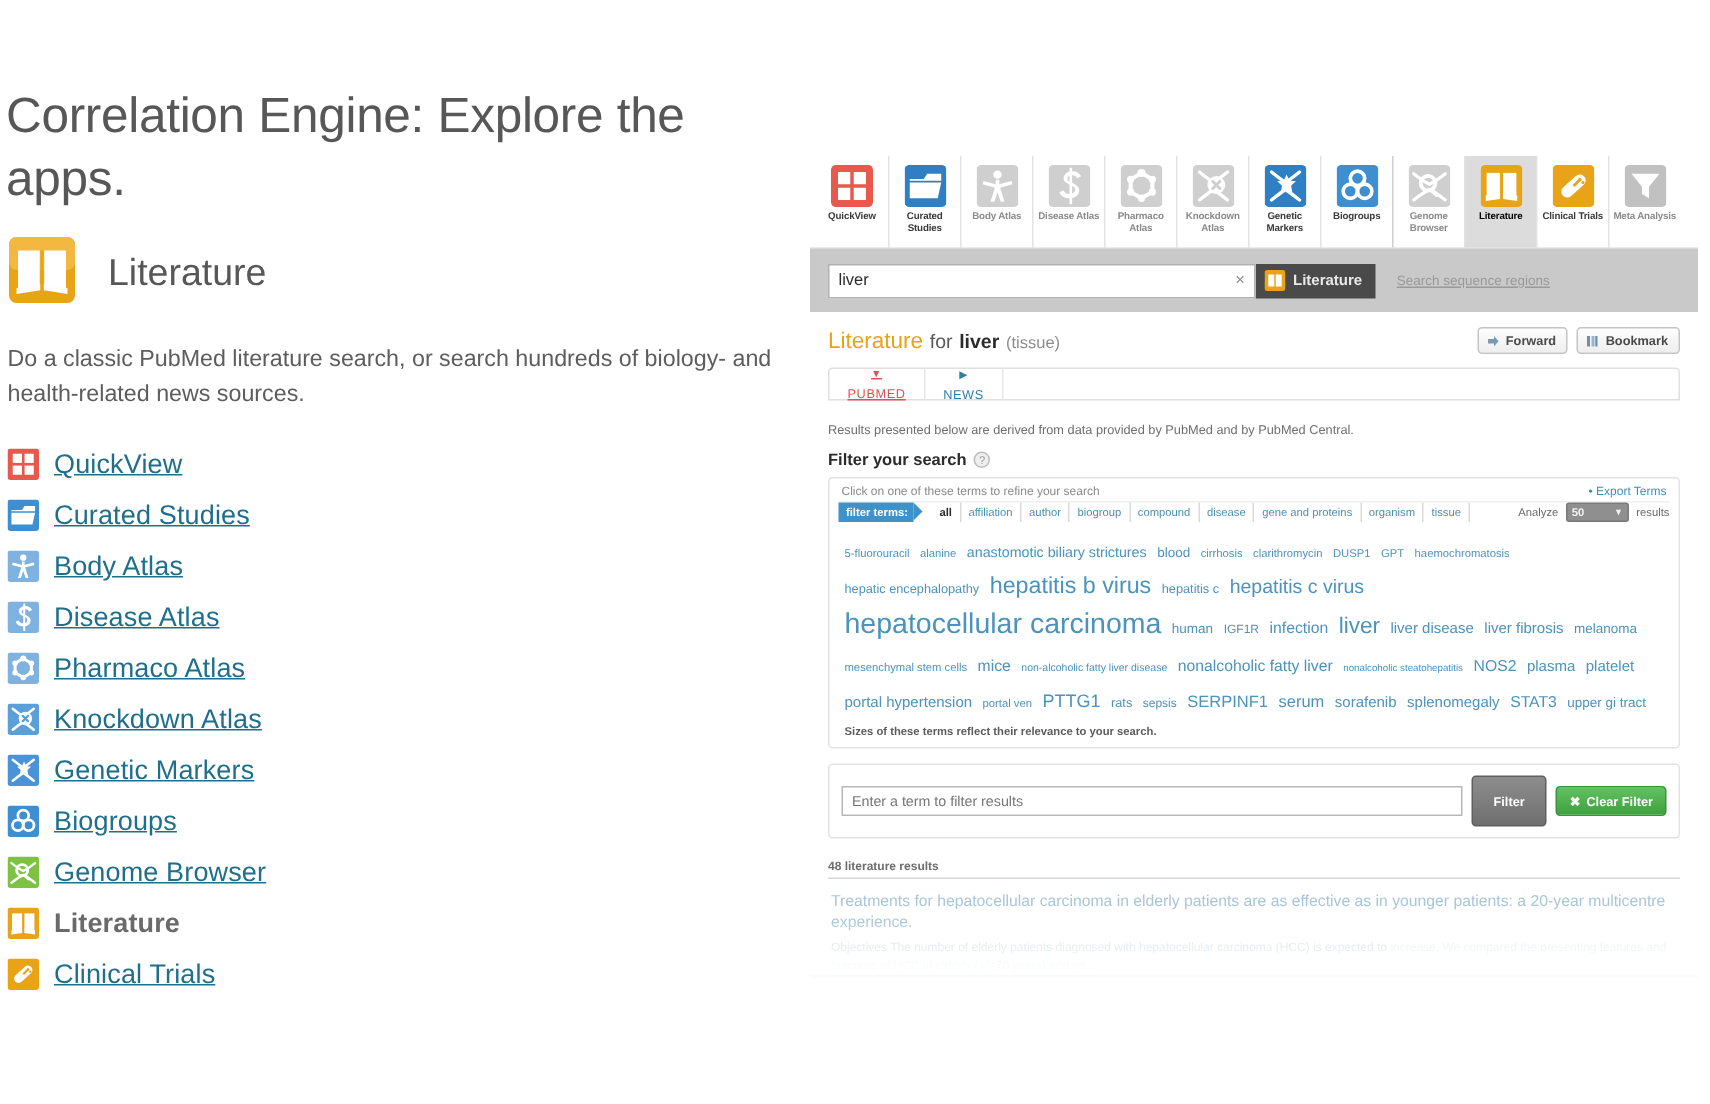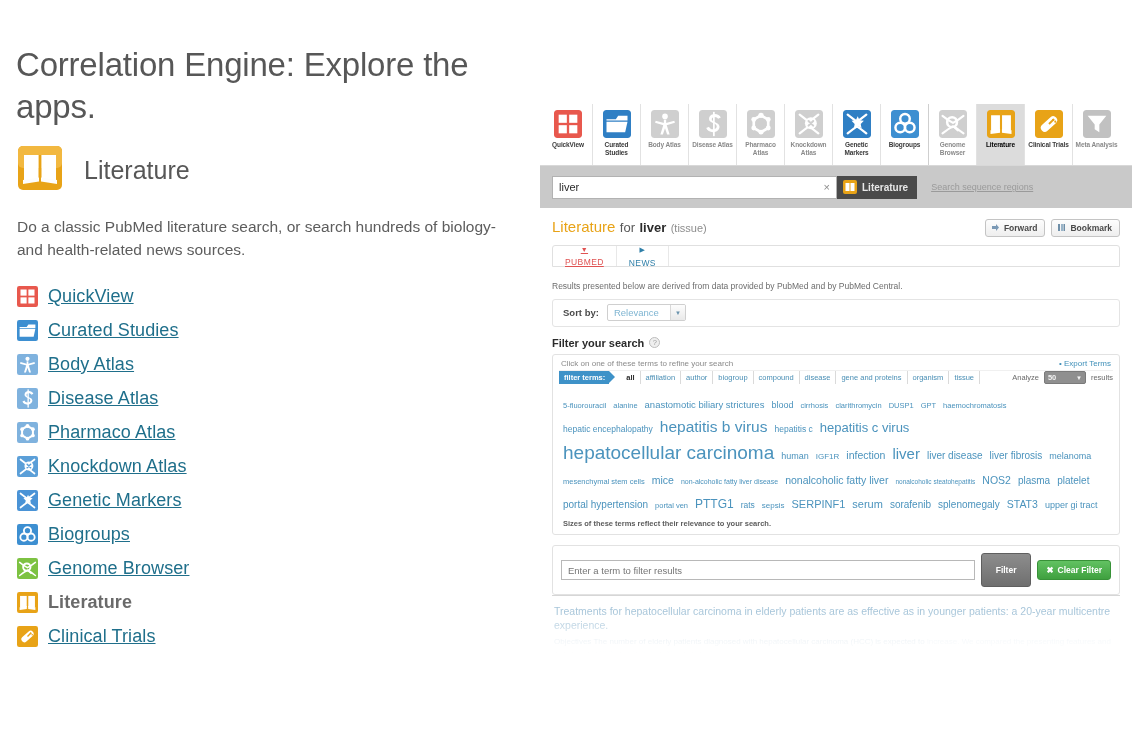--- a/index.html
+++ b/index.html
@@ -6,21 +6,21 @@
   html, body {
     margin: 0; padding: 0;
     width: 1140px; height: 736px;
     background: #ffffff;
     font-family: "Liberation Sans", sans-serif;
     overflow: hidden;
   }
   .page { position: relative; width: 1140px; height: 736px; }
 
   
-  .left { position: absolute; left: 0; top: 0; width: 532px; height: 556px; padding: 44px 6px 0 16px; }
+  .left { position: absolute; left: 0; top: 12px; width: 532px; height: 556px; padding: 44px 6px 0 4px; }
   .headline {
     font-size: 33px; line-height: 1.28; color: #575757; font-weight: 400;
     letter-spacing: -0.2px; margin: 0 0 18px 0; max-width: 500px;
   }
   .app-title-row { display: flex; align-items: center; gap: 22px; margin: 0 0 22px 2px; }
   .app-title-text { font-size: 25px; color: #575757; font-weight: 400; }
   .blurb { font-size: 15.5px; line-height: 1.45; color: #5d5d5d; margin: 0 0 18px 1px; max-width: 520px; }
 
   .app-list { list-style: none; margin: 0; padding: 0 0 0 1px; }
   .app-list li { display: flex; align-items: center; gap: 10px; height: 34px; }
@@ -560,27 +560,20 @@
             <span>PUBMED</span>
           </span>
           <span class="tabitem nw">
             <span class="tri">▶</span>
             <span>NEWS</span>
           </span>
         </div>
 
       <div class="note">Results presented below are derived from data provided by PubMed and by PubMed Central.</div>
 
-      <div class="sortbar">
-        <span class="lab">Sort by:</span>
-        <span class="selbox">
-          <span class="sv">Relevance</span>
-          <span class="sarrow">▼</span>
-        </span>
-      </div>
 
       <div class="filterhdr">
         <span class="ft">Filter your search</span>
         <span class="qmark">?</span>
       </div>
 
       <div class="filterpanel">
         <div class="fprow1">
           <span class="hint">Click on one of these terms to refine your search</span>
           <span class="export">• Export Terms</span>
@@ -615,20 +608,21 @@
 
       <div class="filterinput-wrap">
         <input class="finput" type="text" placeholder="Enter a term to filter results" style="">
         <span class="btn-filter">Filter</span>
         <span class="btn-clear">
           <span>✖</span>
           <span>Clear Filter</span>
         </span>
       </div>
 
+      <div class="resultscount">48 literature results</div>
       <div class="hr"></div>
 
       <div class="resitem">
         <div class="restitle">Treatments for hepatocellular carcinoma in elderly patients are as effective as in younger patients: a 20-year multicentre experience.</div>
         <div class="resabs">
           <span>Objectives The number of elderly patients diagnosed with hepatocellular carcinoma (HCC) is expected to</span>
           <span class="fade2">increase. We compared the presenting features and outcome of HCC in elderly (&gt;/=70 years) and yo...</span>
         </div>
       </div>
     </div>

